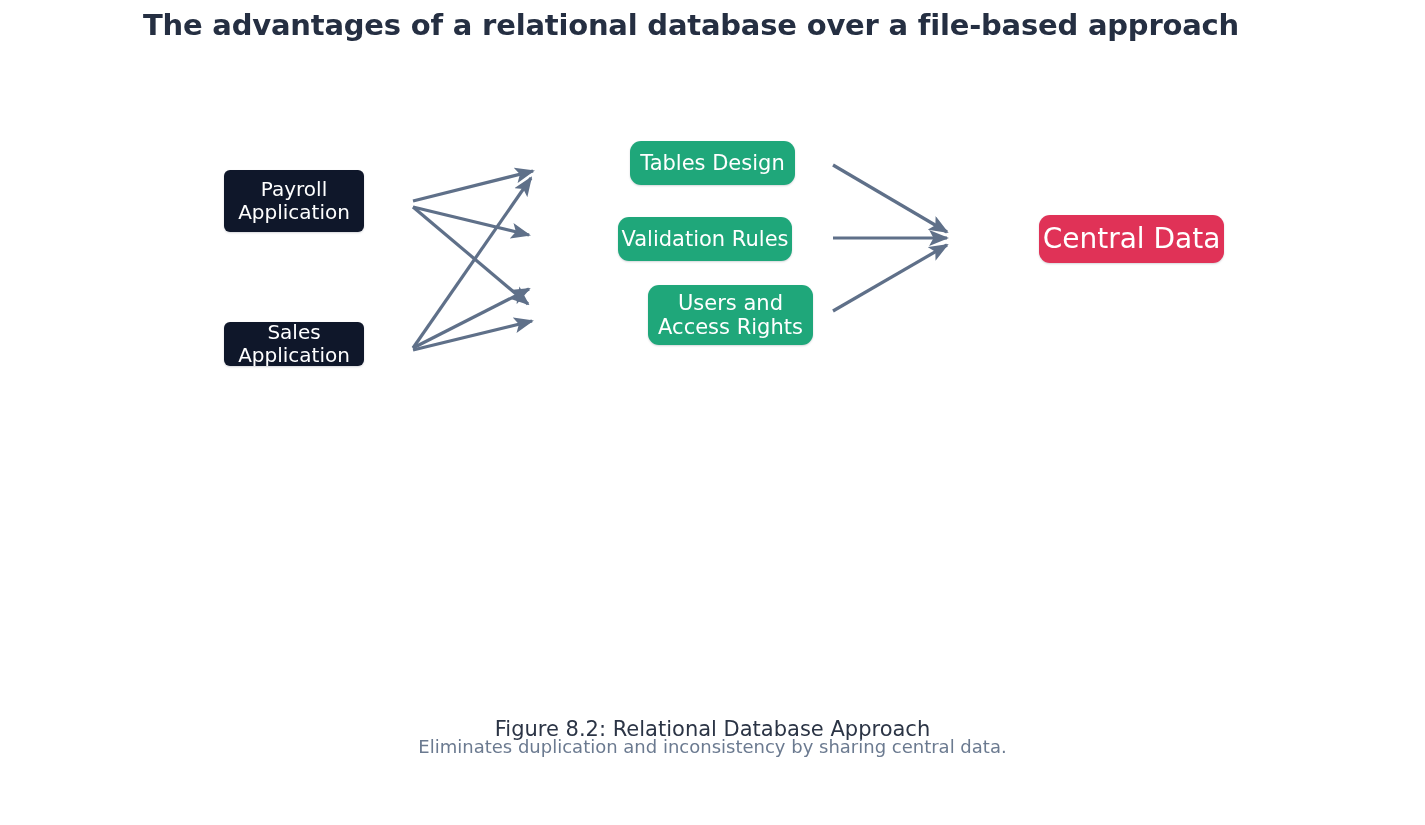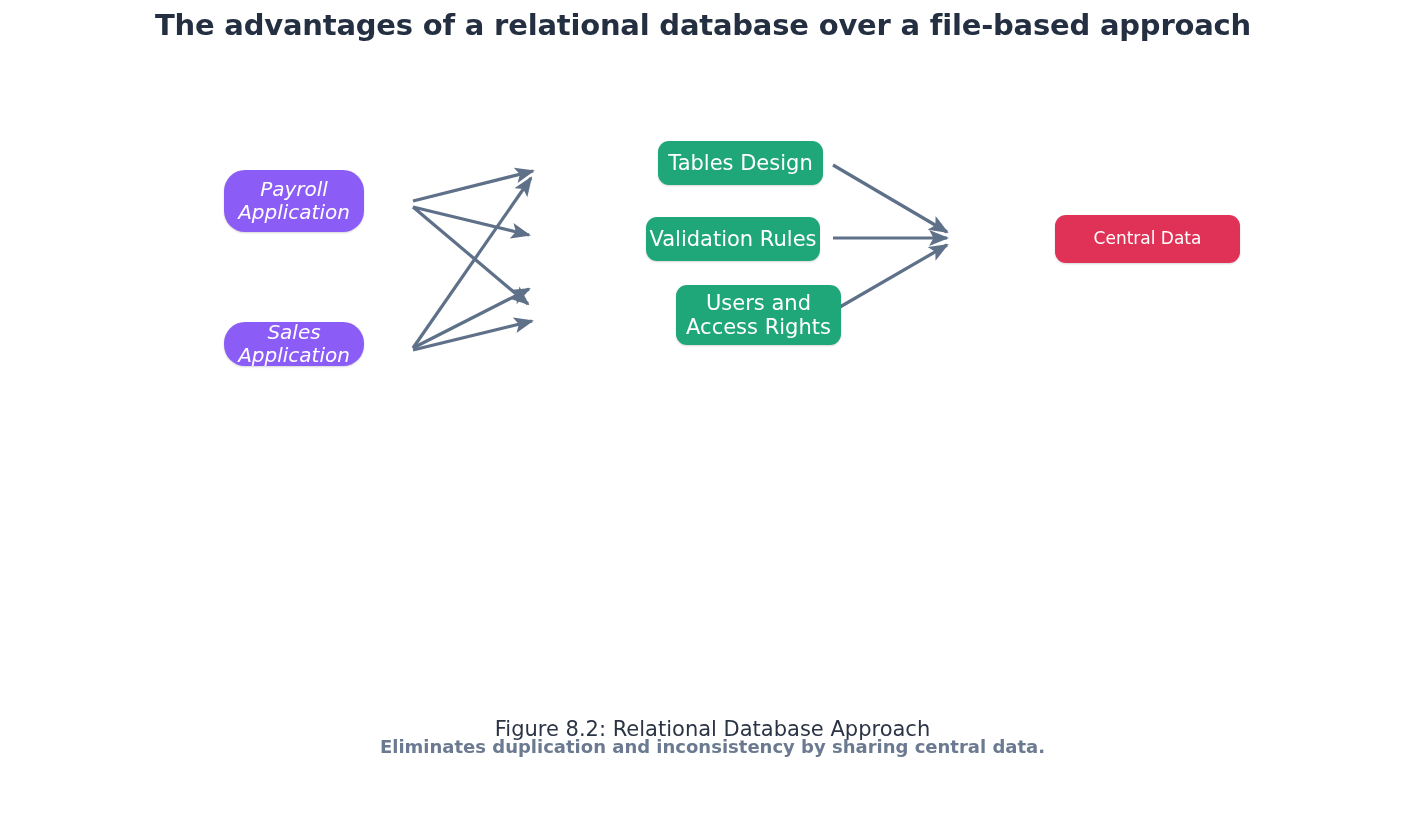--- a/index.html
+++ b/index.html
@@ -10,21 +10,21 @@
   body {
     width: 1425px;
     height: 825px;
     position: relative;
     overflow: hidden;
     font-family: "DejaVu Sans", "Liberation Sans", sans-serif;
     color: #2b3445;
   }
   #page-title {
     position: absolute;
-    left: 12px;
+    left: 0;
     top: 8px;
     width: 1382px;
     text-align: center;
     font-size: 29px;
     font-weight: bold;
     letter-spacing: -0.2px;
     color: #252f42;
     font-family: "DejaVu Sans", "Liberation Sans", sans-serif;
   }
   #diagram-canvas {
@@ -42,36 +42,33 @@
     justify-content: center;
     text-align: center;
     color: #ffffff;
     line-height: 1.16;
     border-radius: 9px;
     box-shadow: 0 1px 2px rgba(20,30,50,0.18);
     white-space: pre-line;
     user-select: none;
   }
   .node.app {
-    background: #8b5cf6;
+    background: #0f172a;
     font-size: 20px;
-    border-radius: 21px;
-    font-style: italic;
+    border-radius: 6px;
   }
   .node.db {
     background: #1fa77a;
     font-size: 21px;
     border-radius: 11px;
-    margin-left: 28px;
   }
   .node.central {
     background: #e03257;
-    font-size: 17px;
+    font-size: 28px;
     border-radius: 11px;
-    margin-left: 16px;
   }
   #payroll-node   { left: 224px; top: 170px; width: 140px; height: 62px; }
   #sales-node     { left: 224px; top: 322px; width: 140px; height: 44px; }
   #tables-node    { left: 630px; top: 141px; width: 165px; height: 44px; }
   #validation-node{ left: 618px; top: 217px; width: 174px; height: 44px; }
   #users-node     { left: 648px; top: 285px; width: 165px; height: 60px; }
   #central-node   { left: 1039px; top: 215px; width: 185px; height: 48px; }
 
   #figure-caption {
     position: absolute;
@@ -83,21 +80,20 @@
     color: #2b3445;
   }
   #figure-note {
     position: absolute;
     left: 0;
     top: 736px;
     width: 1425px;
     text-align: center;
     font-size: 18px;
     color: #6b7a90;
-    font-weight: bold;
   }
 </style>
 </head>
 <body>
 
 <div id="page-title">The advantages of a relational database over a file-based approach</div>
 
 <svg id="diagram-canvas" viewBox="0 0 1425 825" xmlns="http://www.w3.org/2000/svg">
   <defs>
     <marker id="arrowhead" viewBox="0 0 10 8" refX="9" refY="4" markerWidth="6.2" markerHeight="5" orient="auto-start-reverse">

